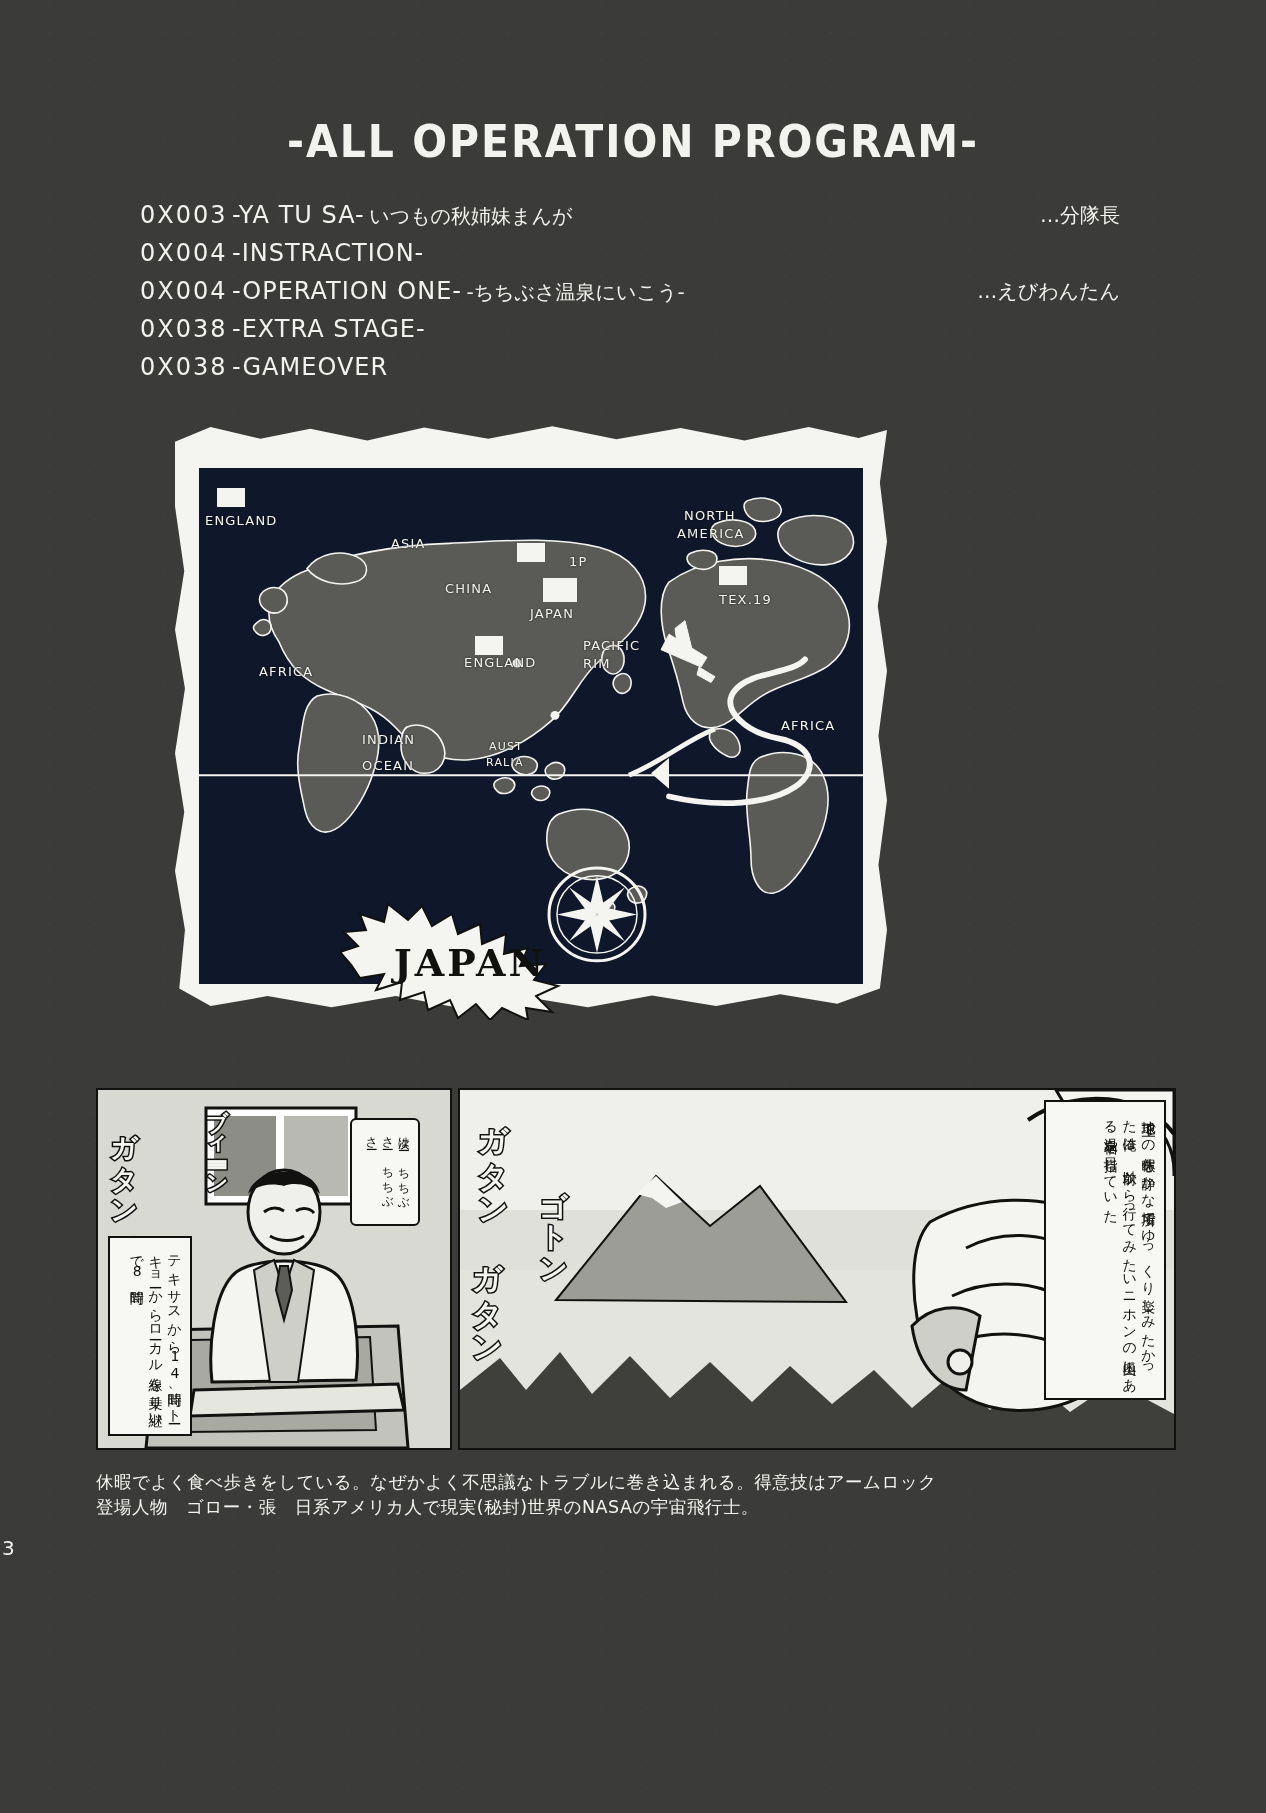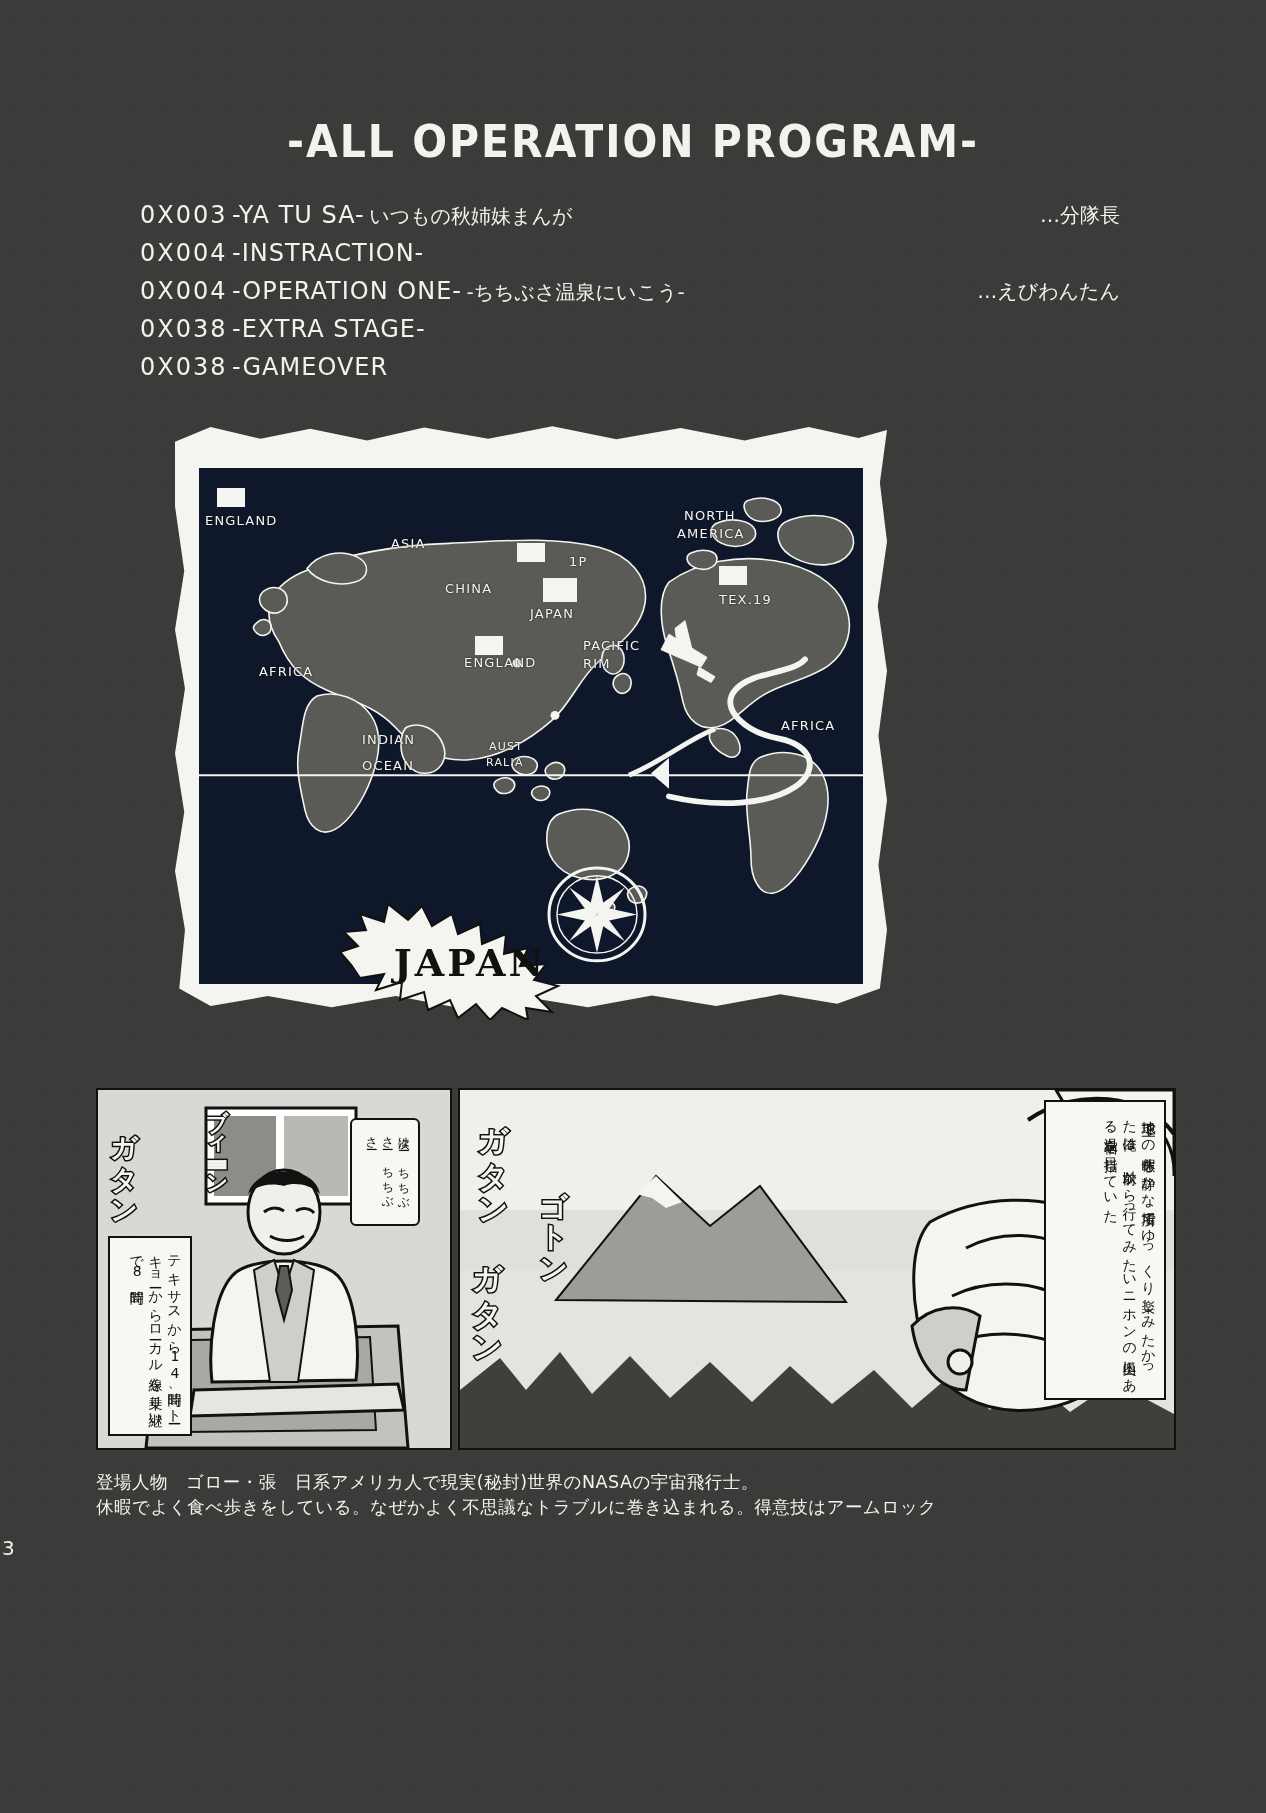--- a/index.html
+++ b/index.html
@@ -447,18 +447,18 @@
 
       <div class="sfx" style="left:12px; top:14px; font-size:30px;">ガタン</div>
       <div class="sfx" style="left:74px; top:80px; font-size:28px;">ゴトン</div>
       <div class="sfx" style="left:6px; top:152px; font-size:30px;">ガタン</div>
 
       <div class="balloon" style="right:8px; top:10px; width:122px; height:300px; font-size:14px;">地球上での休暇を静かな場所でゆっくり楽しみたかった俺は、以前から行ってみたいニホンの山奥にある温泉宿を目指していた</div>
     </div>
   </div>
 
   <div class="footer">
+    <div>休暇でよく食べ歩きをしている。なぜかよく不思議なトラブルに巻き込まれる。得意技はアームロック</div>
     <div>登場人物　ゴロー・張　日系アメリカ人で現実(秘封)世界のNASAの宇宙飛行士。</div>
-    <div>休暇でよく食べ歩きをしている。なぜかよく不思議なトラブルに巻き込まれる。得意技はアームロック</div>
   </div>
 
   <div class="pagenum">3</div>
 </div>
 
 </body></html>

